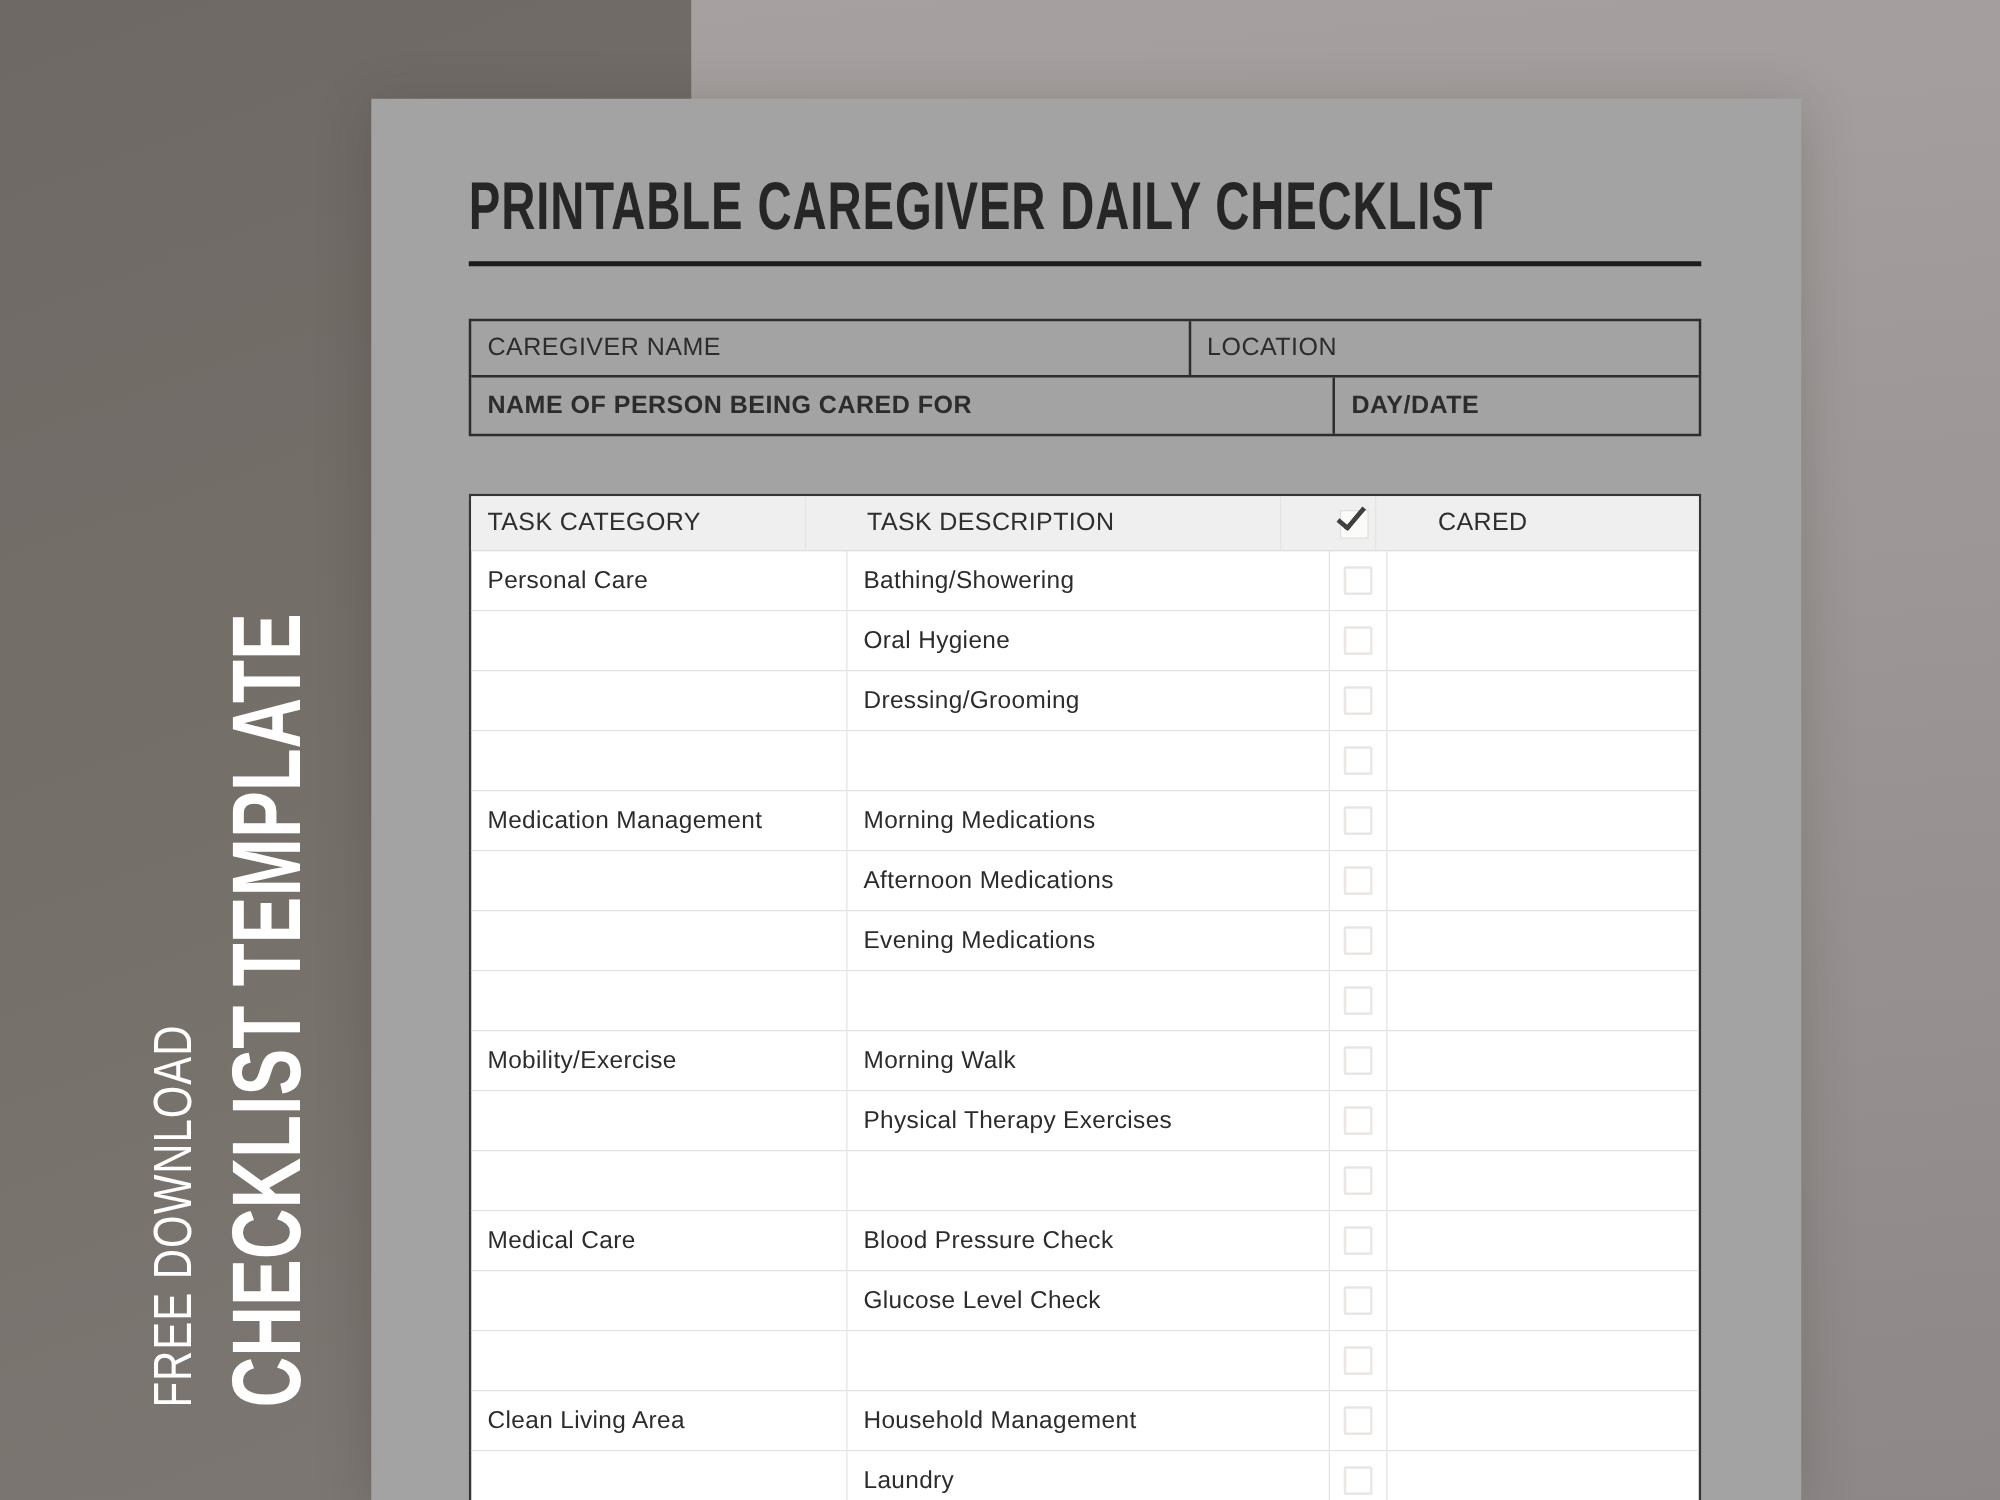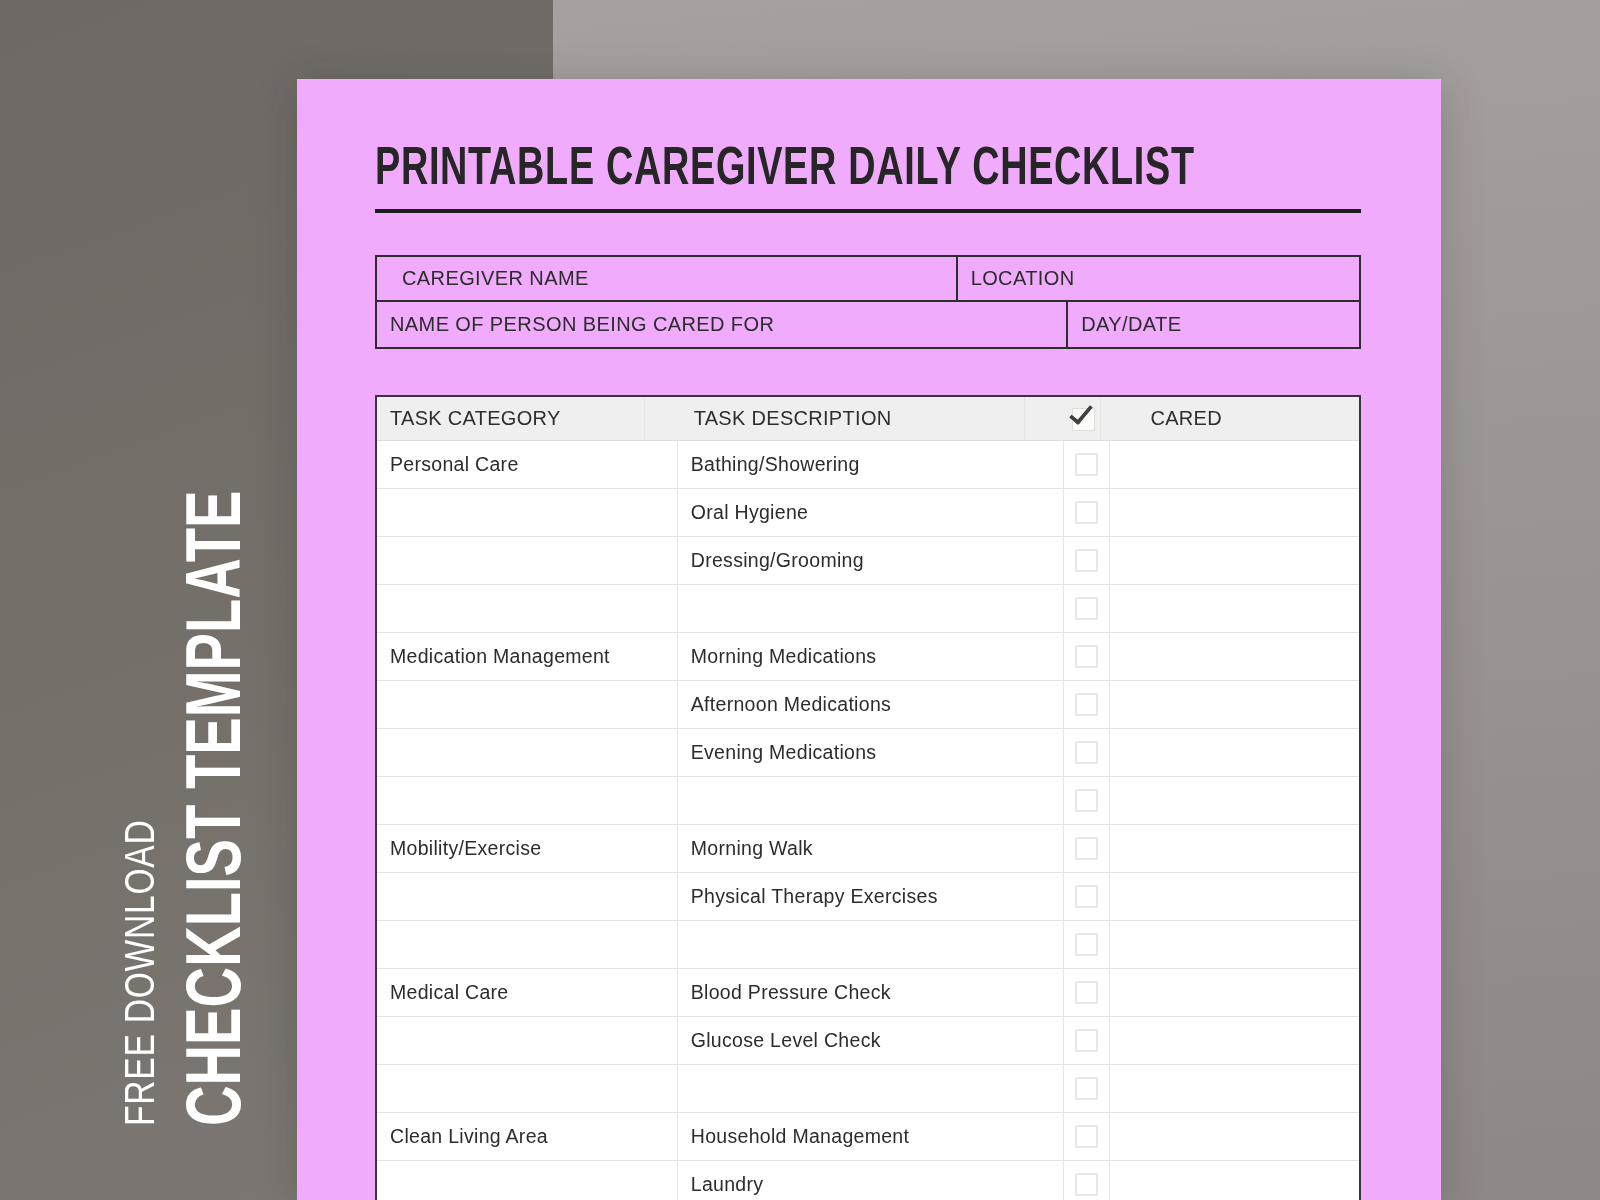--- a/index.html
+++ b/index.html
@@ -13,31 +13,31 @@
               background:linear-gradient(160deg,#6e6965 0%, #757069 55%, #7d7874 100%); }
 
   .vtext { position:absolute; color:#ffffff; white-space:nowrap; line-height:1;
            transform-origin:0 0; }
   .vtext-big   { left:174px; top:1126px; font-size:78px; font-weight:600; letter-spacing:0;
                  transform:rotate(-90deg) scaleX(0.72); }
   .vtext-small { left:118px; top:1126px; font-size:43px; font-weight:400; letter-spacing:1px;
                  transform:rotate(-90deg) scaleX(0.78); }
 
   .page { position:absolute; left:297px; top:79px; width:1144px; height:1121px;
-          background:#f0abfc; overflow:hidden; box-shadow:0 6px 40px rgba(40,35,30,.22); }
+          background:#a3a3a3; overflow:hidden; box-shadow:0 6px 40px rgba(40,35,30,.22); }
 
   .doc-title { position:absolute; left:78px; top:57px; font-size:54px; font-weight:600;
                color:#262626; letter-spacing:1px; line-height:1.1; white-space:nowrap;
                transform:scaleX(0.70); transform-origin:left top; }
   .title-rule { position:absolute; left:78px; top:130px; width:986px; height:4px; background:#1d1d1d; }
 
   .info-table { position:absolute; left:78px; top:176px; width:986px; border:2px solid #2d2d2d; }
   .info-row { display:grid; height:45px; }
-  .info-row.r1 { grid-template-columns:576fr 410fr; border-bottom:2px solid #2d2d2d;padding-left:12px; }
-  .info-row.r2 { grid-template-columns:692fr 294fr; }
+  .info-row.r1 { grid-template-columns:576fr 410fr; border-bottom:2px solid #2d2d2d; }
+  .info-row.r2 { grid-template-columns:692fr 294fr;font-weight:bold; }
   .info-cell { display:flex; align-items:center; padding-left:13px; font-size:20px;
                color:#2c2c2c; letter-spacing:.4px; }
   .info-cell + .info-cell { border-left:2px solid #2d2d2d; }
 
   .task-table { position:absolute; left:78px; top:316px; width:986px; border:2px solid #363636;
                 background:#fff; }
   .t-grid { display:grid; grid-template-columns:302fr 388fr 46fr 250fr; }
   .t-head { height:44px; background:#f0efef; border-bottom:1px solid #dedede;gap:36px; }
   .t-cell { display:flex; align-items:center; padding-left:13px; font-size:19.5px;
             color:#2c2c2c; letter-spacing:.3px; overflow:hidden; white-space:nowrap; }

